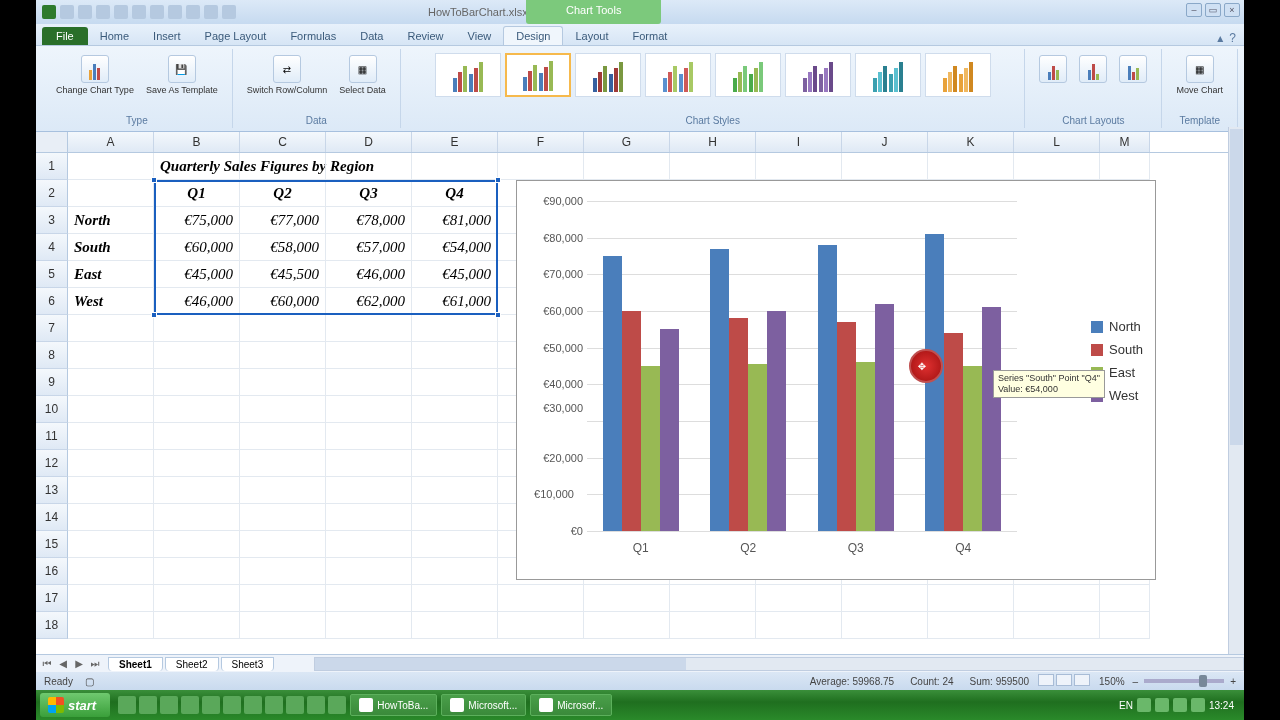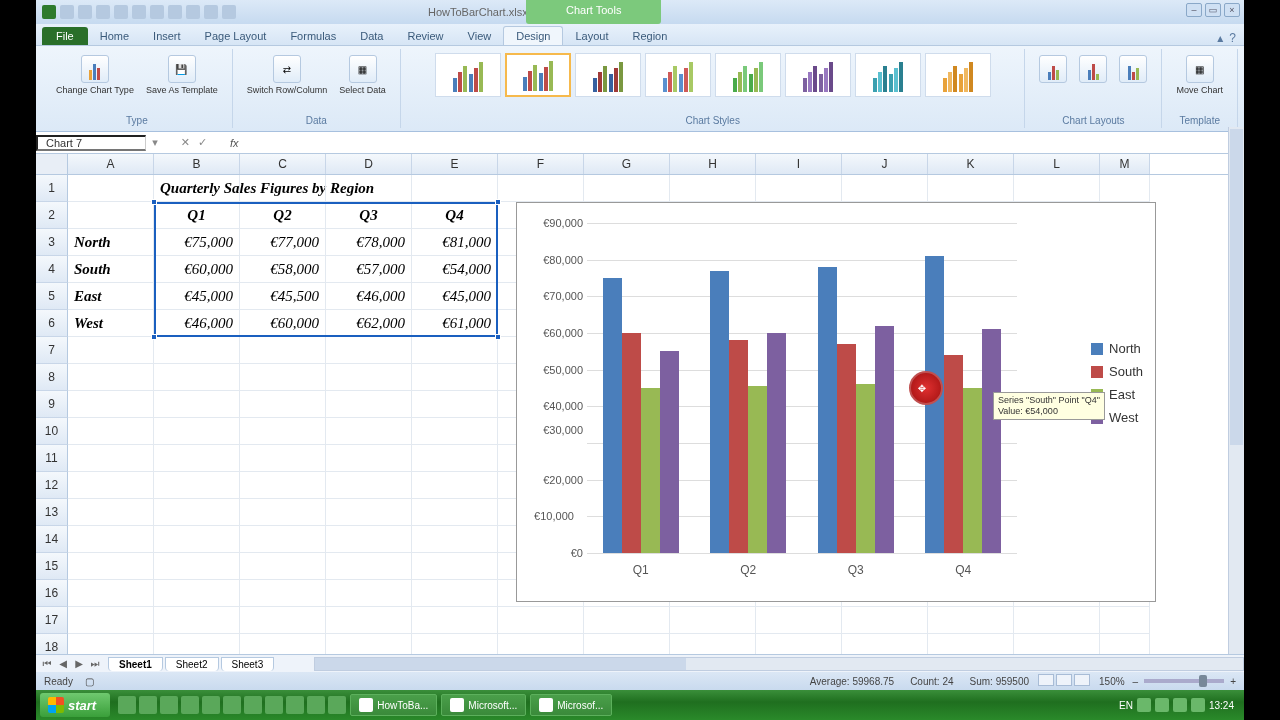--- a/index.html
+++ b/index.html
@@ -145,21 +145,21 @@
     <div class="filetab">File</div>
     <div class="tab">Home</div>
     <div class="tab">Insert</div>
     <div class="tab">Page Layout</div>
     <div class="tab">Formulas</div>
     <div class="tab">Data</div>
     <div class="tab">Review</div>
     <div class="tab">View</div>
     <div class="tab active">Design</div>
     <div class="tab">Layout</div>
-    <div class="tab">Region</div>
+    <div class="tab">Format</div>
     <div class="spacer"></div>
     <div class="help-icons">
       <span>▴</span>
       <span>?</span>
     </div>
   </div>
 
   <div class="ribbon">
     <div class="ribbon-group">
       <div class="items">
@@ -335,31 +335,20 @@
         <div class="rb-btn">
             <div class="ico">▦</div>
             <div class="txt">Move
 Chart</div>
           </div>
       </div>
       <div class="label">Template</div>
     </div>
   </div>
 
-  <div class="formula-row">
-    <input class="name-box" value="Chart 7" style="">
-    <div class="drop">▾</div>
-    <div class="fx-icons">
-        <span>✕</span>
-        <span>✓</span>
-      </div>
-    <span class="fx-label">fx</span>
-    <input class="formula-input" value="" style="">
-    <div class="drop">▾</div>
-  </div>
 
   <div class="grid-area">
     <div class="col-headers" id="col-headers">
         <div class="corner"></div>
         <div class="ch" style="width: 86px;">A</div>
         <div class="ch" style="width: 86px;">B</div>
         <div class="ch" style="width: 86px;">C</div>
         <div class="ch" style="width: 86px;">D</div>
         <div class="ch" style="width: 86px;">E</div>
         <div class="ch" style="width: 86px;">F</div>

